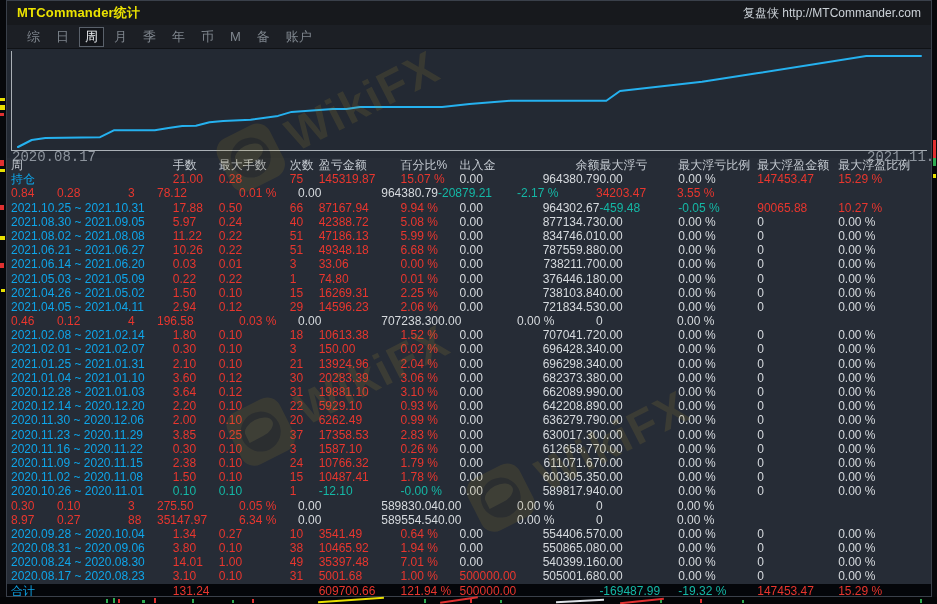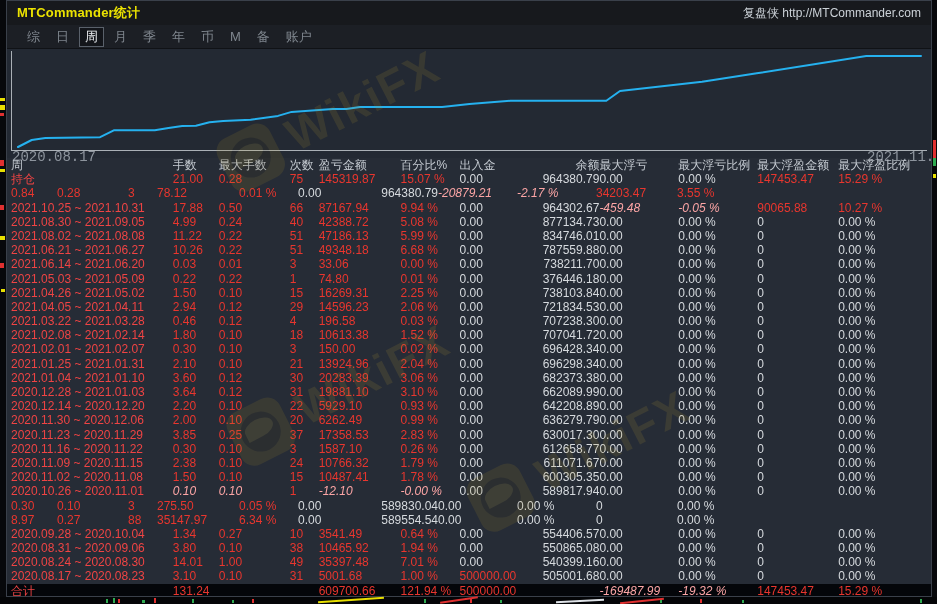--- a/index.html
+++ b/index.html
@@ -62,24 +62,24 @@
   .tcell.c2 { width:71px; }
   .tcell.c3 { width:29px; }
   .tcell.c4 { width:82px; }
   .tcell.c5 { width:59px; }
   .tcell.c6 { width:61px; }
   .tcell.c7 { width:79px;text-align:right; }
   .tcell.c8 { width:79px; }
   .tcell.c9 { width:79px; }
   .tcell.c10 { width:81px; }
   .tcell.c11 { width:93px; }
-  .tcell.d { color:#ef4444; }
+  .tcell.d { color:#0ea5e9; }
   .tcell.w { color:#d6dade; }
   .tcell.r { color:#e8362e; }
-  .tcell.g { color:#fca5a5;font-style:italic; }
+  .tcell.g { color:#14b8a6; }
 
   
   .watermark {
     position:absolute; display:flex; align-items:center; gap:14px;
     transform:rotate(-27deg); opacity:.15; pointer-events:none; z-index:9;
   }
   .wm-logo {
     width:58px; height:58px; border-radius:14px; background:#a88c28; position:relative; flex:none;
   }
   .wm-logo:before {
@@ -179,21 +179,21 @@
         <div class="tcell c5 r">9.94 %</div>
         <div class="tcell c6 w">0.00</div>
         <div class="tcell c7 w">964302.67</div>
         <div class="tcell c8 g">-459.48</div>
         <div class="tcell c9 g">-0.05 %</div>
         <div class="tcell c10 r">90065.88</div>
         <div class="tcell c11 r">10.27 %</div>
       </div>
       <div class="trow ">
         <div class="tcell c0 d">2021.08.30 ~ 2021.09.05</div>
-        <div class="tcell c1 r">4.99</div>
+        <div class="tcell c1 r">5.97</div>
         <div class="tcell c2 r">0.24</div>
         <div class="tcell c3 r">40</div>
         <div class="tcell c4 r">42388.72</div>
         <div class="tcell c5 r">5.08 %</div>
         <div class="tcell c6 w">0.00</div>
         <div class="tcell c7 w">877134.73</div>
         <div class="tcell c8 w">0.00</div>
         <div class="tcell c9 w">0.00 %</div>
         <div class="tcell c10 w">0</div>
         <div class="tcell c11 w">0.00 %</div>
@@ -276,21 +276,20 @@
         <div class="tcell c4 r">14596.23</div>
         <div class="tcell c5 r">2.06 %</div>
         <div class="tcell c6 w">0.00</div>
         <div class="tcell c7 w">721834.53</div>
         <div class="tcell c8 w">0.00</div>
         <div class="tcell c9 w">0.00 %</div>
         <div class="tcell c10 w">0</div>
         <div class="tcell c11 w">0.00 %</div>
       </div>
       <div class="trow ">
-        <div class="tcell c0 d">2021.03.22 ~ 2021.03.28</div>
         <div class="tcell c1 r">0.46</div>
         <div class="tcell c2 r">0.12</div>
         <div class="tcell c3 r">4</div>
         <div class="tcell c4 r">196.58</div>
         <div class="tcell c5 r">0.03 %</div>
         <div class="tcell c6 w">0.00</div>
         <div class="tcell c7 w">707238.30</div>
         <div class="tcell c8 w">0.00</div>
         <div class="tcell c9 w">0.00 %</div>
         <div class="tcell c10 w">0</div>

